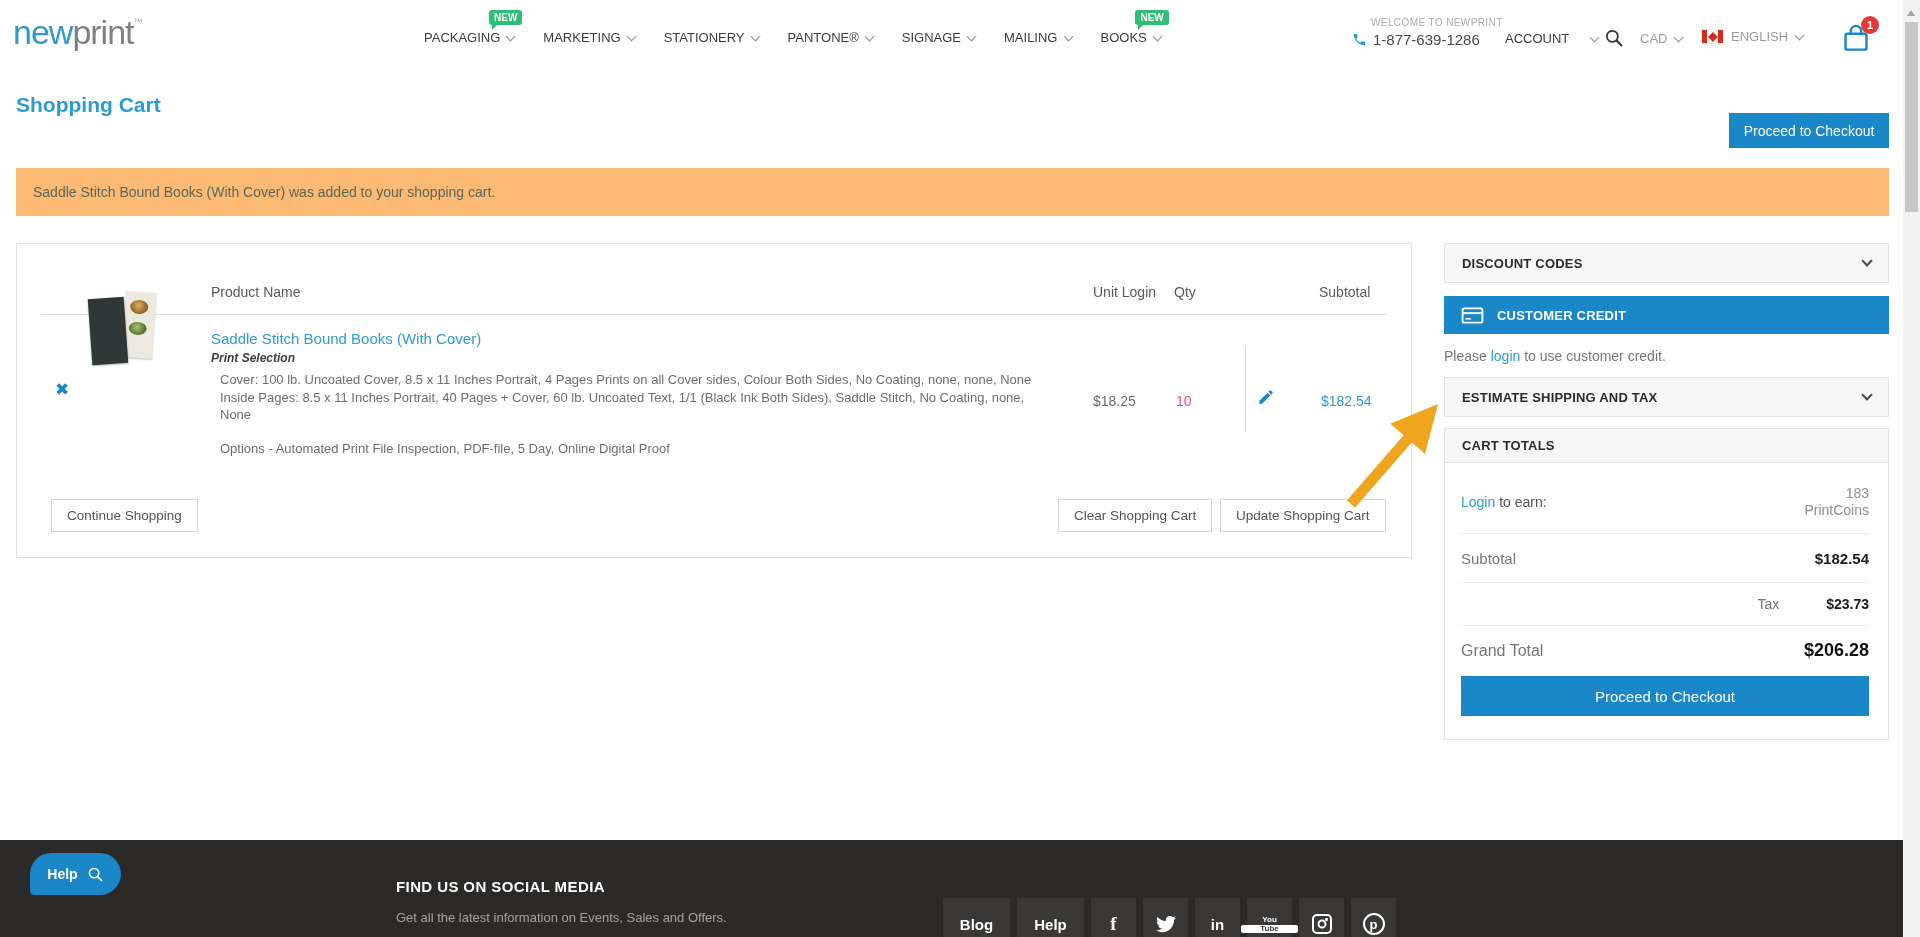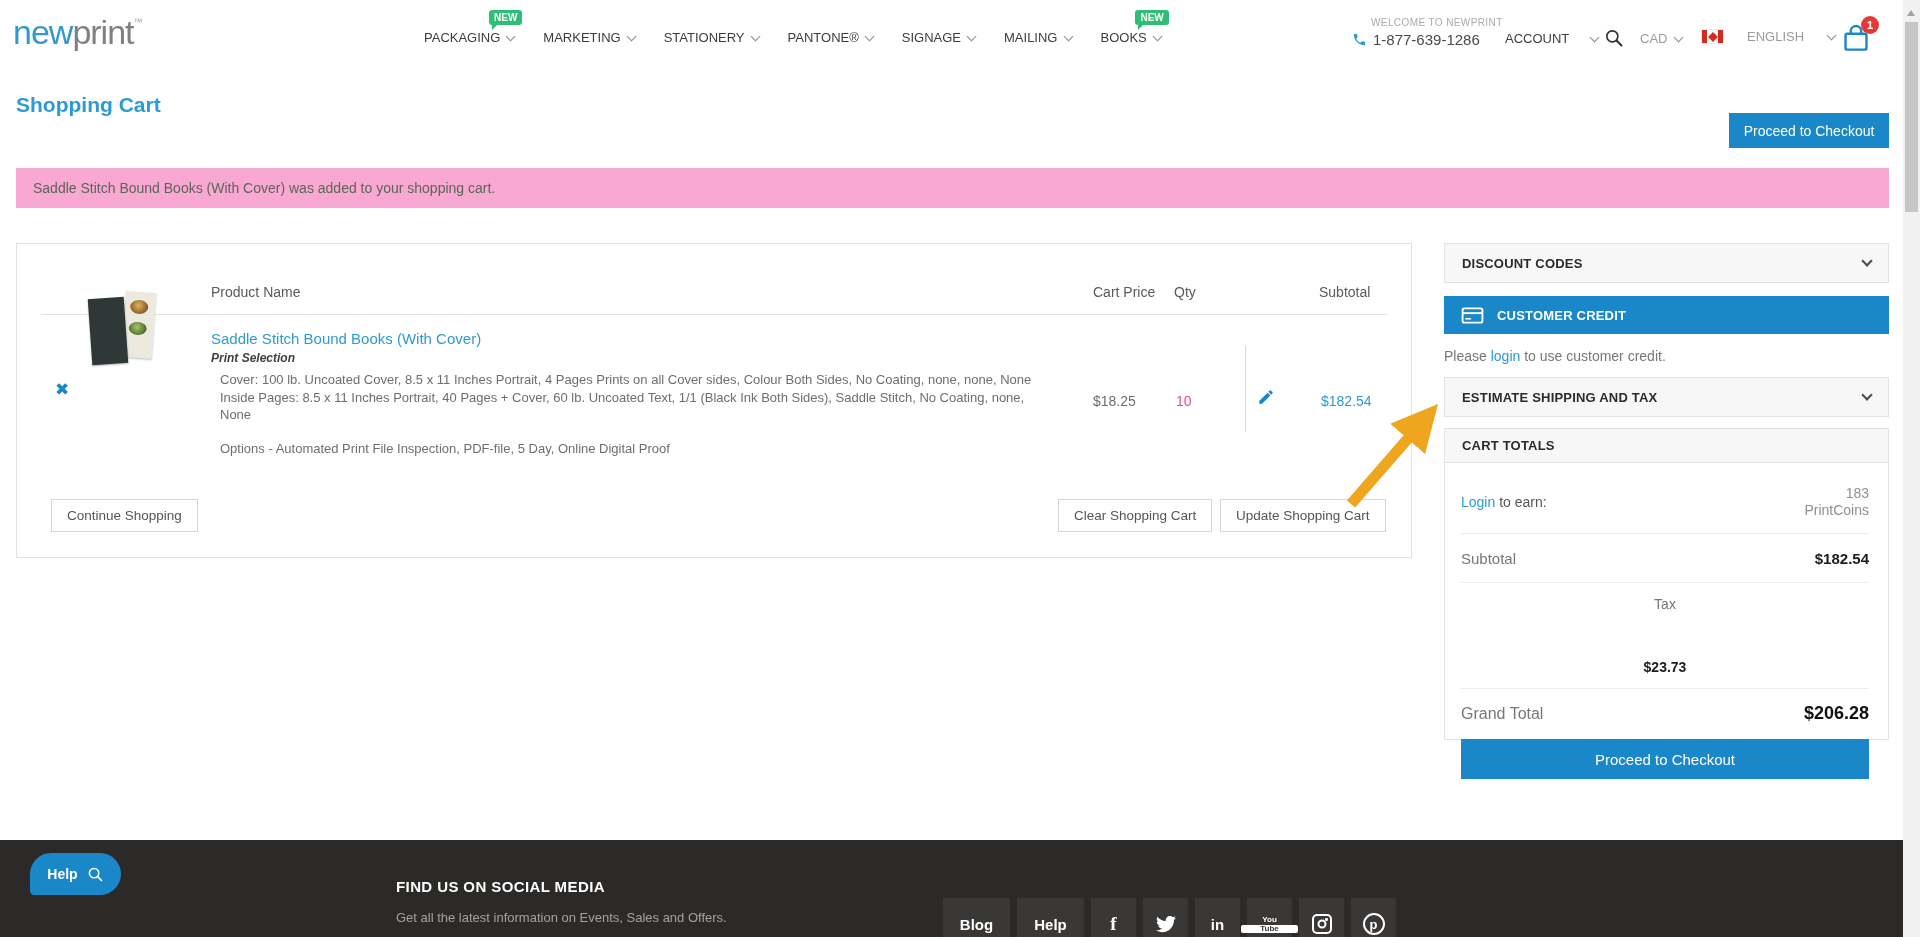--- a/index.html
+++ b/index.html
@@ -16,33 +16,33 @@
   .nav-item { position:relative; font-size:13px; color:#3c3c3c; display:flex; align-items:center; gap:7px; cursor:pointer; white-space:nowrap; }
   .chev { width:7px; height:7px; border-right:1.6px solid #8d8d8d; border-bottom:1.6px solid #8d8d8d; transform:rotate(45deg); margin-top:-3px; flex:0 0 auto; }
   .badge-new { position:absolute; top:-20px; right:-8px; background:#2fbe76; color:#fff; font-size:10px; font-weight:bold; padding:2px 5px; border-radius:3px; line-height:11px; }
   .badge-new:after { content:""; position:absolute; left:3px; bottom:-5px; border:3.5px solid transparent; border-top-color:#2fbe76; border-left-color:#2fbe76; }
 
   .welcome { position:absolute; left:1371px; top:17px; font-size:10px; color:#ababab; letter-spacing:.4px; }
   .phone { position:absolute; left:1352px; top:31px; font-size:15px; color:#4a4a4a; display:flex; align-items:center; gap:6px; cursor:pointer; }
   .account { position:absolute; left:1505px; top:31px; font-size:13px; color:#3c3c3c; display:flex; align-items:center; gap:22px; cursor:pointer; }
   .search-btn { position:absolute; left:1604px; top:28px; background:none; border:none; cursor:pointer; }
   .currency { position:absolute; left:1640px; top:31px; font-size:13px; color:#9b9b9b; display:flex; align-items:center; gap:8px; cursor:pointer; }
-  .lang { position:absolute; left:1702px; top:29px; font-size:13px; color:#9b9b9b; display:flex; align-items:center; gap:24px; cursor:pointer; }
+  .lang { position:absolute; left:1702px; top:29px; font-size:13px; color:#9b9b9b; display:flex; align-items:center; gap:8px; cursor:pointer; }
   .flag { width:21px; height:13px; display:flex; box-shadow:0 0 0 1px #eee; }
   .flag .b { width:5px; background:#d52b1e; }
   .flag .m { flex:1; background:#fff; position:relative; }
   .flag .leaf { position:absolute; left:50%; top:50%; width:7px; height:7px; background:#d52b1e; transform:translate(-50%,-50%) rotate(45deg); }
   .bag { position:absolute; left:1836px; top:20px; width:40px; height:38px; cursor:pointer; background:none; border:none; }
   .bag-badge { position:absolute; right:-3px; top:-4px; width:18px; height:18px; border-radius:50%; background:#e53935; color:#fff; font-size:11px; font-weight:bold; display:flex; align-items:center; justify-content:center; }
 
   
   .page-title { position:absolute; left:16px; top:93px; font-size:21px; font-weight:600; color:#2d9bd3; }
   .btn-blue { background:#1a87c8; color:#fff; border:none; font-size:14px; cursor:pointer; }
   .top-checkout { position:absolute; left:1729px; top:113px; width:160px; height:35px; }
-  .alert { position:absolute; left:16px; top:168px; width:1873px; height:40px; background:#f9a8d4; color:#5c6657; font-size:14px; display:flex; align-items:center; padding-left:17px; }
+  .alert { position:absolute; left:16px; top:168px; width:1873px; height:48px; background:#fdba74; color:#5c6657; font-size:14px; display:flex; align-items:center; padding-left:17px; }
 
   
   .cart-card { position:absolute; left:16px; top:243px; width:1396px; height:315px; border:1px solid #e2e2e2; background:#fff; }
   .col-head { position:absolute; font-size:14px; color:#5a5a5a; }
   .h-product { left:194px; top:40px; }
   .h-unit { left:1076px; top:40px; }
   .h-qty { left:1157px; top:40px; }
   .h-sub { left:1302px; top:40px; }
   .head-line { position:absolute; left:24px; right:24px; top:70px; border-top:1px solid #e2e2e2; }
   .remove { position:absolute; left:38px; top:135px; color:#1a87c8; font-size:17px; font-weight:bold; font-family:"DejaVu Sans",sans-serif; background:none; border:none; cursor:pointer; }
@@ -76,21 +76,21 @@
   .credit { position:absolute; left:1444px; top:296px; width:445px; height:38px; background:#1a87c8; color:#fff; display:flex; align-items:center; gap:13px; padding:0 17px; font-size:13px; font-weight:bold; cursor:pointer; letter-spacing:.2px; }
   .credit-note { position:absolute; left:1444px; top:348px; font-size:14px; color:#777; }
   .lnk { color:#2d9bd3; text-decoration:none; cursor:pointer; }
   .totals-head { position:absolute; left:1444px; top:428px; width:445px; height:35px; background:#f7f7f7; border:1px solid #e3e3e3; display:flex; align-items:center; padding:0 17px; font-size:13px; font-weight:bold; color:#2b2b2b; letter-spacing:.2px; }
   .totals-body { position:absolute; left:1444px; top:463px; width:445px; height:277px; border:1px solid #e3e3e3; border-top:none; background:#fff; padding:6px 19px 0 16px; }
   .t-row { display:flex; justify-content:space-between; align-items:center; }
   .r1 { padding:16px 0 14px; border-bottom:1px solid #ececec; font-size:14px; }
   .r1 .left { color:#555; }
   .coins { width:82px; text-align:right; color:#8f8f8f; line-height:17px; }
   .r2 { padding:16px 0 15px; border-bottom:1px solid #ececec; font-size:15px; }
-  .r3 { padding:13px 0; border-bottom:1px solid #ececec; justify-content:flex-end; gap:47px; font-size:14px;flex-direction:column; }
+  .r3 { padding:13px 0; border-bottom:1px solid #ececec; justify-content:flex-end; gap:47px; font-size:14px; }
   .r4 { padding:14px 0 15px; font-size:16px; }
   .lbl { color:#777; }
   .val { font-weight:bold; color:#1c1c1c; }
   .g-val { font-weight:bold; color:#111; font-size:18px; }
   .side-checkout { width:100%; height:40px; font-size:15px; display:block; }
 
   
   .arrow-svg { position:absolute; left:1327px; top:378px; pointer-events:none; z-index:6; }
 
   
@@ -208,21 +208,21 @@
 
   <h1 class="page-title">Shopping Cart</h1>
   <button class="btn-blue top-checkout">Proceed to Checkout</button>
 
   <div class="alert">
     <span>Saddle Stitch Bound Books (With Cover) was added to your shopping cart.</span>
   </div>
 
   <section class="cart-card">
     <div class="col-head h-product">Product Name</div>
-    <div class="col-head h-unit">Cart Price</div>
+    <div class="col-head h-unit">Unit Login</div>
     <div class="col-head h-qty">Qty</div>
     <div class="col-head h-sub">Subtotal</div>
     <div class="head-line"></div>
 
     <div>
       <button class="remove">✖</button>
 
       <div class="prod-img">
         <span class="book-b">
             <span class="fd1"></span>

